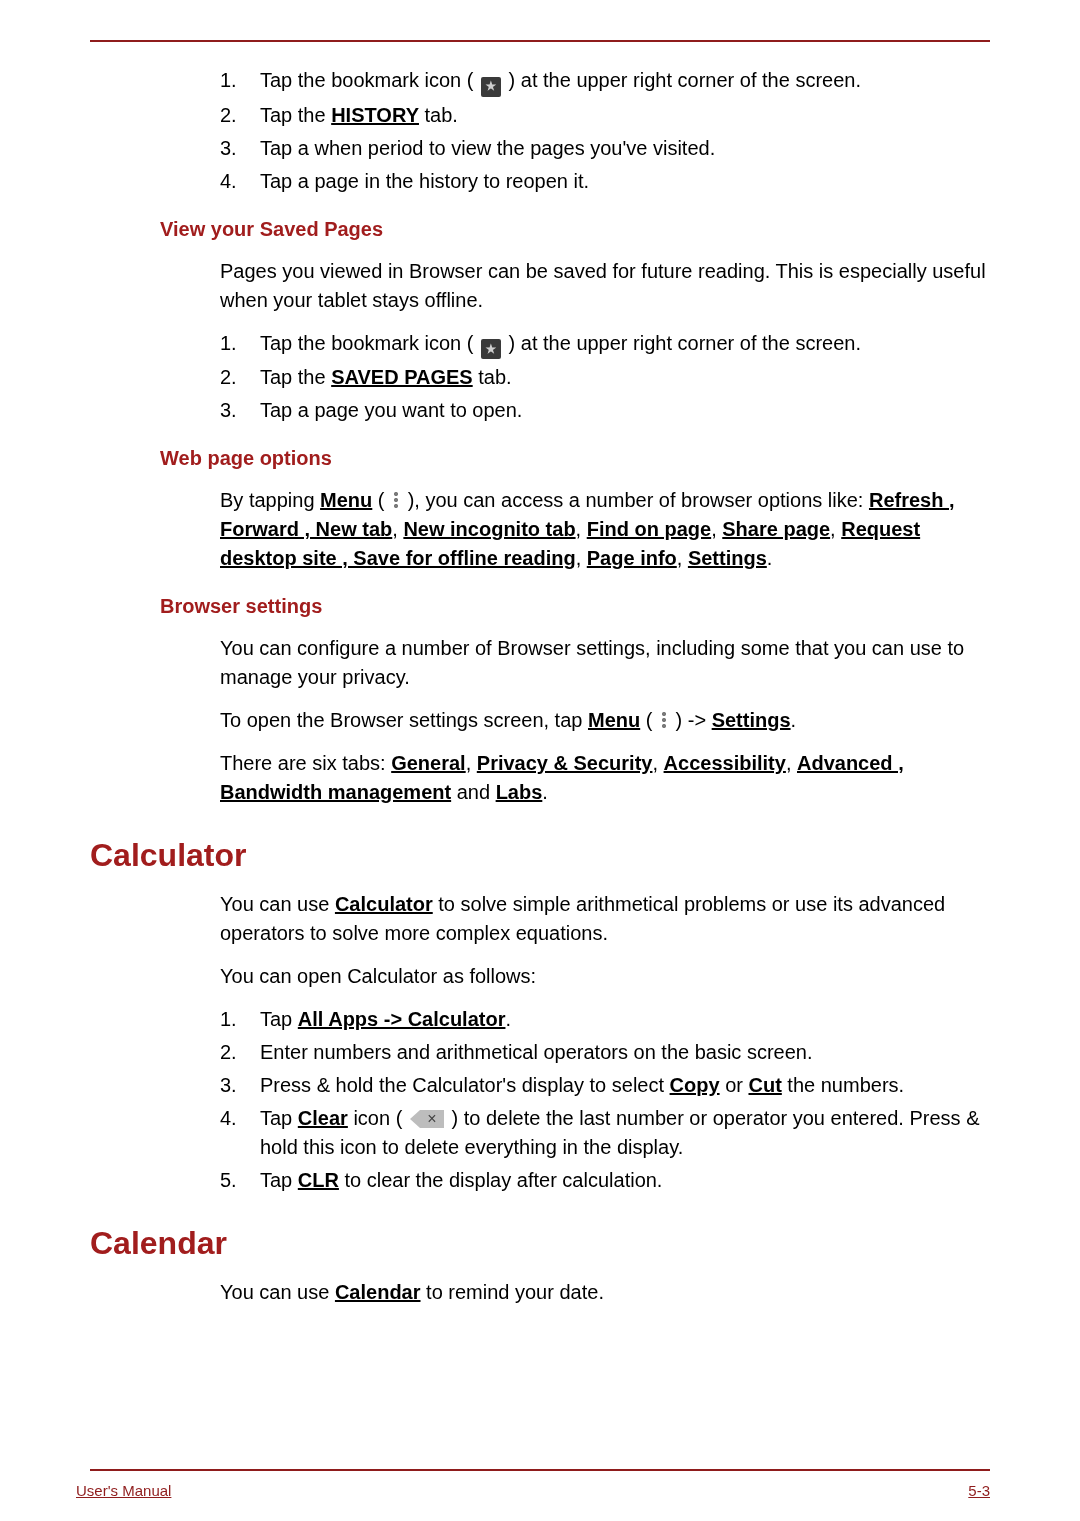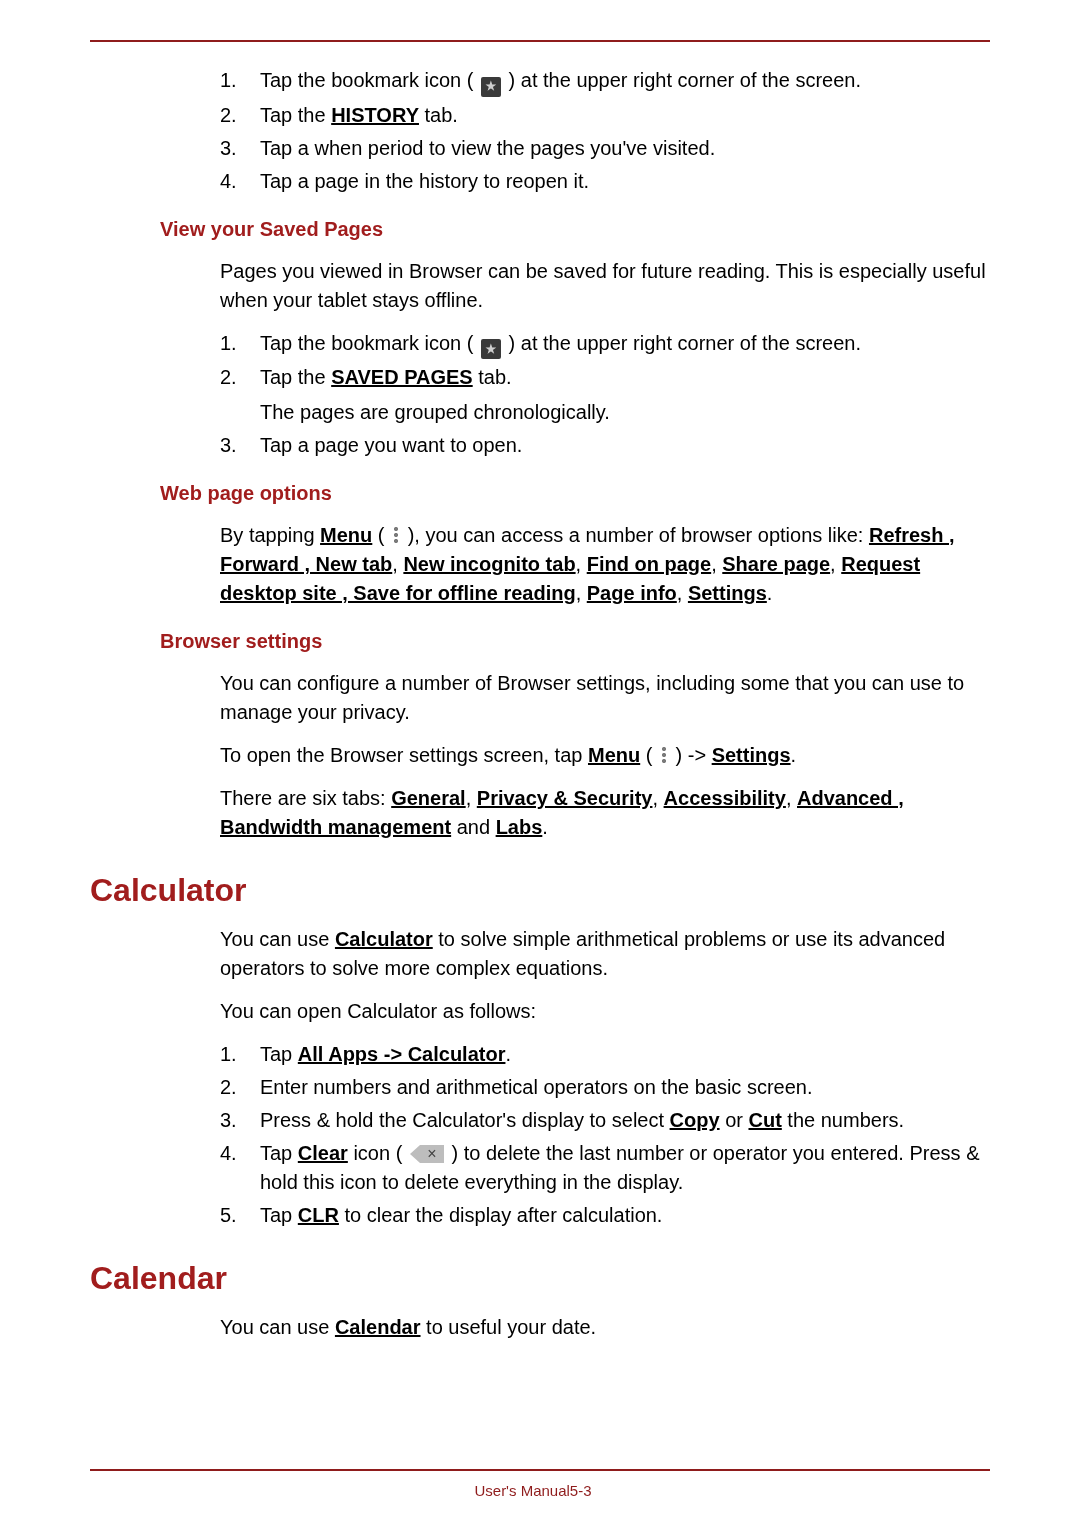--- a/index.html
+++ b/index.html
@@ -24,23 +24,24 @@
     left: 90px;
     right: 90px;
     bottom: 50px;
   }
   .footer {
     position: absolute;
     left: 76px;
     right: 90px;
     bottom: 22px;
     display: flex;
-    justify-content: center;
+    justify-content: space-between;
     font-size: 15px;
     color: #8f1c1c;
+    text-decoration: underline;
   }
   ol {
     list-style: none;
     margin-left: 130px;
     margin-bottom: 12px;
   }
   ol li {
     display: flex;
     font-size: 20px;
     line-height: 1.45;
@@ -170,21 +171,20 @@
     <span class="txt">
       <span>Tap the bookmark icon ( </span>
       <span class="icon-box">★</span>
       <span> ) at the upper right corner of the screen.</span>
     </span>
   </li>
   <li>
     <span class="num">2.</span>
     <span class="txt">
       <span>Tap the </span><b>SAVED PAGES</b><span> tab.</span>
-      <div class="subpara">The pages are grouped chronologically.</div>
     </span>
   </li>
   <li>
     <span class="num">3.</span>
     <span class="txt">Tap a page you want to open.</span>
   </li>
 </ol>
 
 <h2 class="sub">Web page options</h2>
 <p class="para">
@@ -223,20 +223,20 @@
     <span class="txt"><span>Tap </span><b>Clear</b><span> icon ( </span><span class="icon-clear"></span><span> ) to delete the last number or operator you entered. Press &amp; hold this icon to delete everything in the display.</span></span>
   </li>
   <li>
     <span class="num">5.</span>
     <span class="txt"><span>Tap </span><b>CLR</b><span> to clear the display after calculation.</span></span>
   </li>
 </ol>
 
 <h1 class="main">Calendar</h1>
 <p class="para">
-  <span>You can use </span><b>Calendar</b><span> to useful your date.</span>
+  <span>You can use </span><b>Calendar</b><span> to remind your date.</span>
 </p>
 
 <div class="rule-bottom"></div>
 <div class="footer">
   <span>User's Manual</span>
   <span>5-3</span>
 </div>
 
 </body></html>

